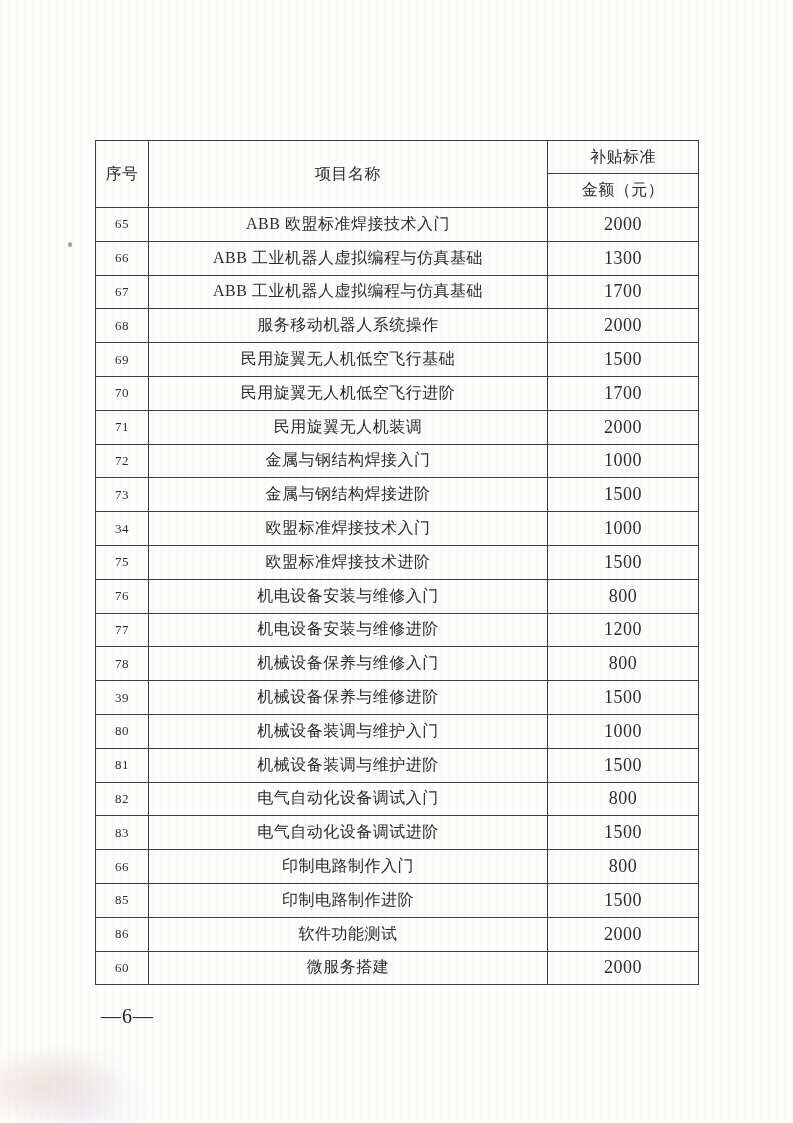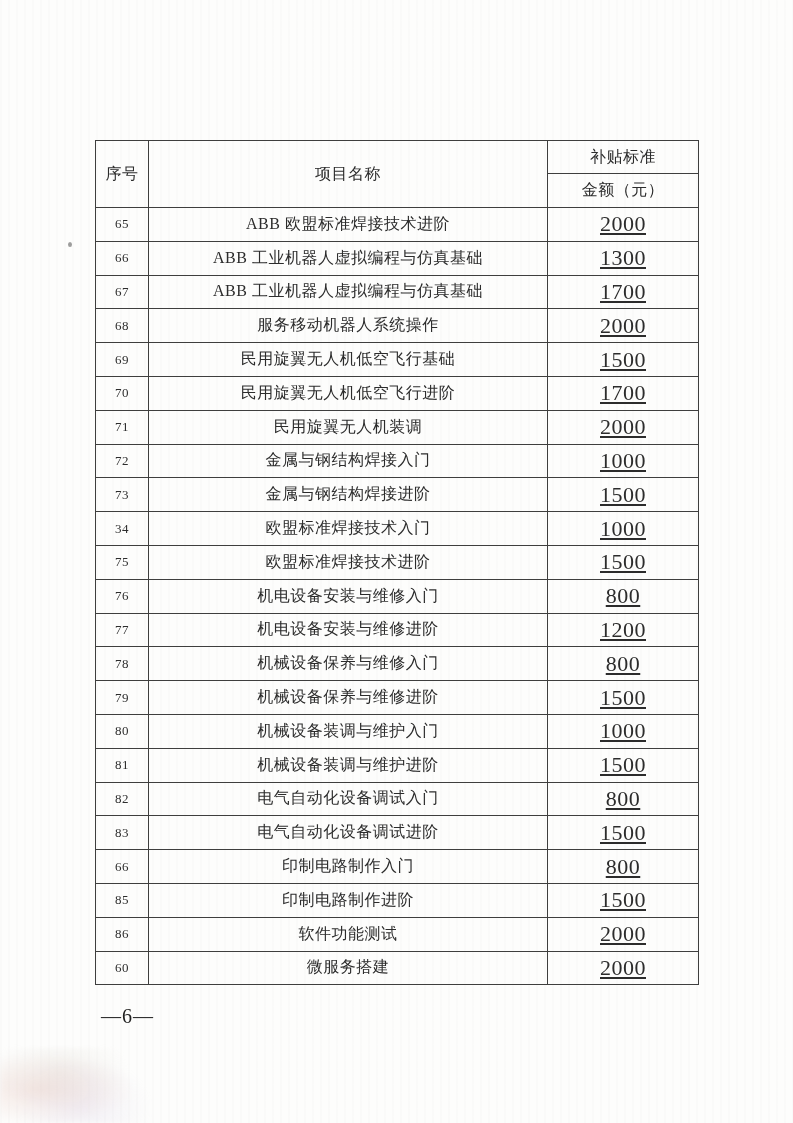--- a/index.html
+++ b/index.html
@@ -46,23 +46,22 @@
     text-align: center;
     vertical-align: middle;
     font-weight: normal;
     letter-spacing: 0.5px;
     color: #2c2c2c;
   }
   table.subsidy-table thead tr.h1 th { height: 32px; }
   table.subsidy-table thead tr.h2 th { height: 33px; }
   table.subsidy-table tbody tr { height: 33.8px; }
   td.amount-cell {
-    font-size: 22px;
+    font-size: 18px;
     letter-spacing: 0.5px;
-    text-decoration: underline;
   }
   td.row-no-cell {
     font-size: 13px;
   }
 
   .page-number {
     position: absolute;
     left: 101px;
     top: 1005px;
     font-size: 20px;
@@ -111,21 +110,21 @@
         <th rowspan="2">项目名称</th>
         <th>补贴标准</th>
       </tr>
       <tr class="h2">
         <th>金额（元）</th>
       </tr>
     </thead>
     <tbody>
     <tr>
       <td class="row-no-cell">65</td>
-      <td class="name-cell">ABB 欧盟标准焊接技术进阶</td>
+      <td class="name-cell">ABB 欧盟标准焊接技术入门</td>
       <td class="amount-cell">2000</td>
     </tr>
 
     <tr>
       <td class="row-no-cell">66</td>
       <td class="name-cell">ABB 工业机器人虚拟编程与仿真基础</td>
       <td class="amount-cell">1300</td>
     </tr>
 
     <tr>
@@ -194,21 +193,21 @@
       <td class="amount-cell">1200</td>
     </tr>
 
     <tr>
       <td class="row-no-cell">78</td>
       <td class="name-cell">机械设备保养与维修入门</td>
       <td class="amount-cell">800</td>
     </tr>
 
     <tr>
-      <td class="row-no-cell">79</td>
+      <td class="row-no-cell">39</td>
       <td class="name-cell">机械设备保养与维修进阶</td>
       <td class="amount-cell">1500</td>
     </tr>
 
     <tr>
       <td class="row-no-cell">80</td>
       <td class="name-cell">机械设备装调与维护入门</td>
       <td class="amount-cell">1000</td>
     </tr>
 

